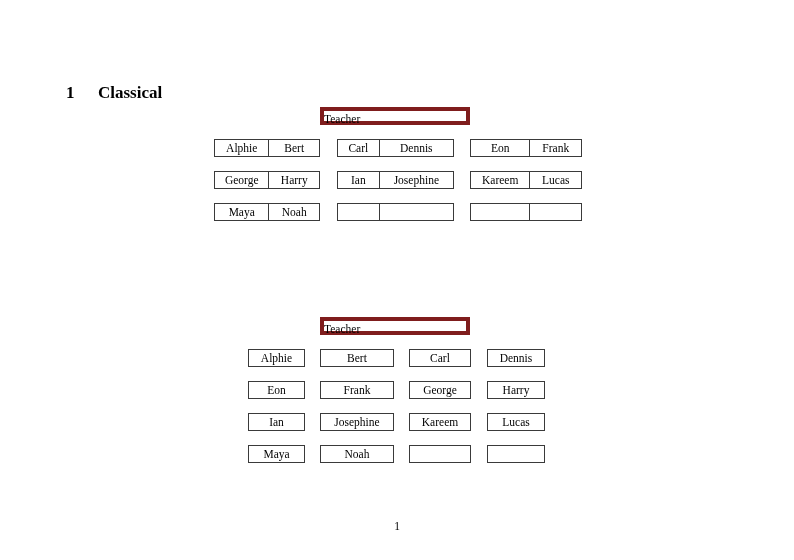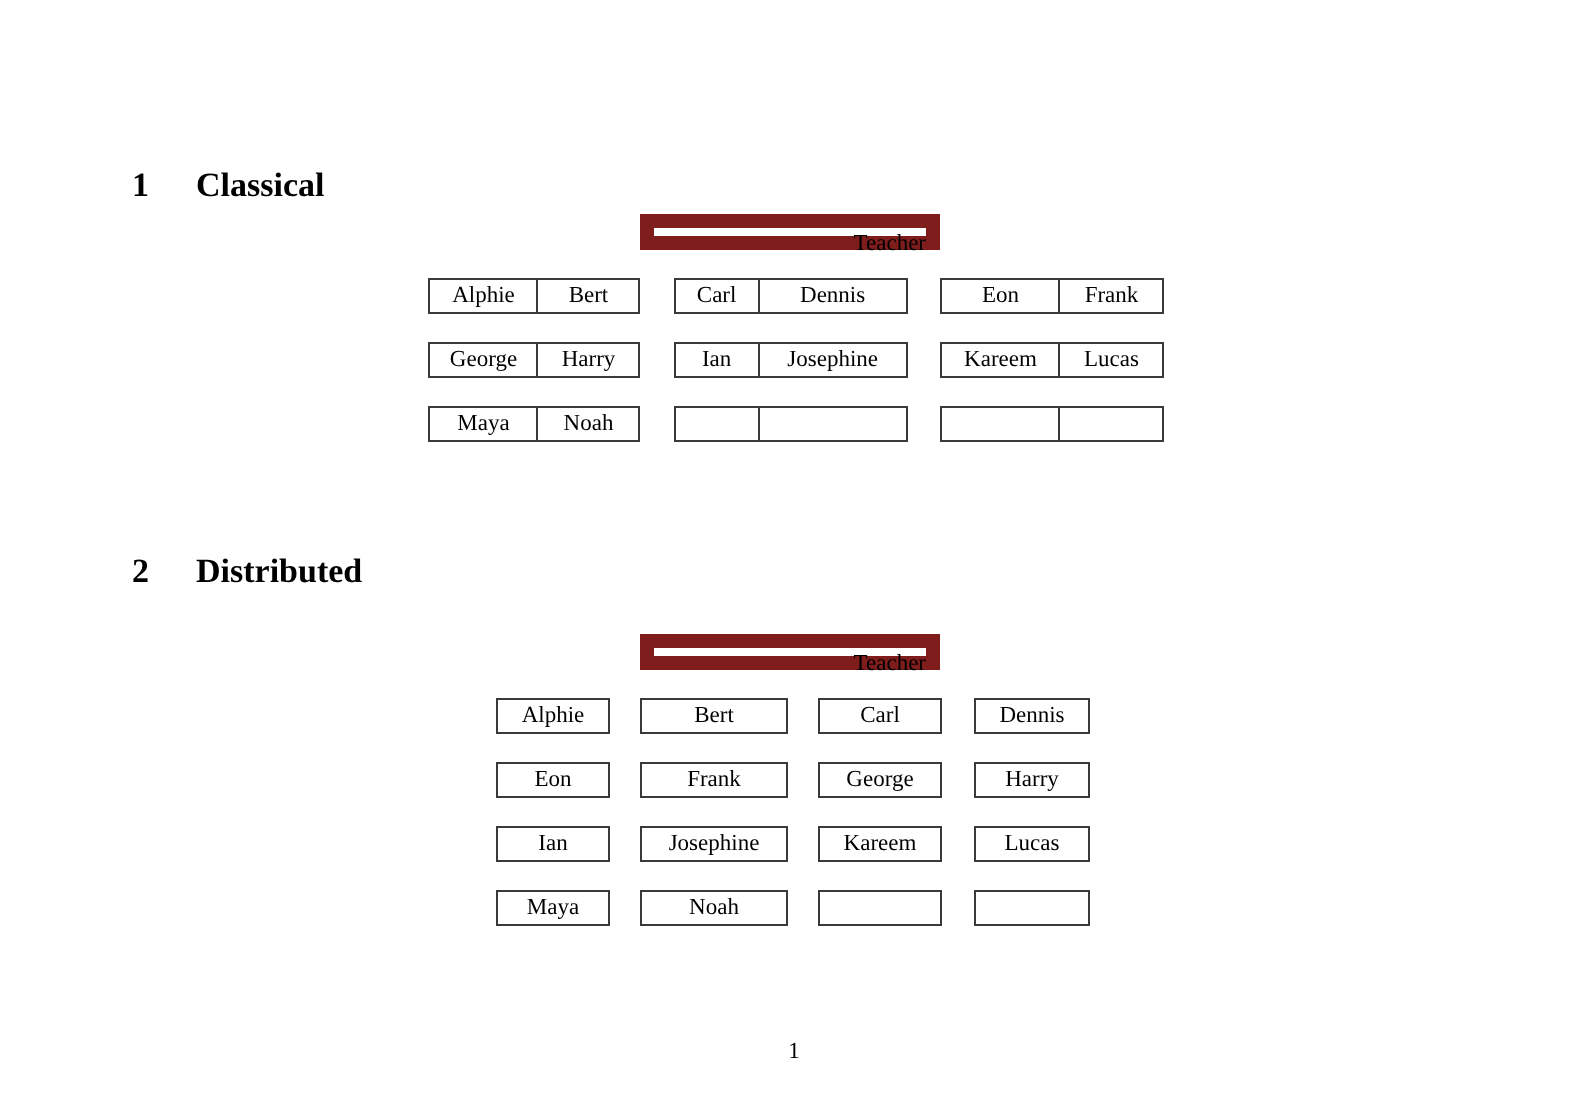--- a/index.html
+++ b/index.html
@@ -50,27 +50,27 @@
     text-align: center;
     font-size: 11.5px;
     white-space: nowrap;
     overflow: hidden;
   }
 
   
   .teacher-box {
     position: absolute;
     box-sizing: border-box;
-    border: 7px solid #7f1d1d;
+    border: 4px solid #7f1d1d;
     background: #ffffff;
     left: 320px;
     width: 150px;
     height: 18px;
     line-height: 16px;
-    text-align: right;
+    text-align: left;
     font-size: 11.5px;
     white-space: nowrap;
   }
   #teacher-classical   { top: 107px; }
   #teacher-distributed { top: 317px; }
 
   
   .pair-table {
     position: absolute;
     box-sizing: border-box;
@@ -174,23 +174,20 @@
   </div>
   <div class="pair-table grp-right crow1">
     <div class="pair-cell c0">Kareem</div>
     <div class="pair-cell c1">Lucas</div>
   </div>
   <div class="pair-table grp-right crow2">
     <div class="pair-cell c0"></div>
     <div class="pair-cell c1"></div>
   </div>
 
-  <div class="section-heading" id="heading-distributed">
-    <span class="sec-num">2</span><span>Distributed</span>
-  </div>
 
   <div class="teacher-box" id="teacher-distributed">Teacher</div>
 
   <div class="cellbox dcol0 drow0">Alphie</div>
   <div class="cellbox dcol1 drow0">Bert</div>
   <div class="cellbox dcol2 drow0">Carl</div>
   <div class="cellbox dcol3 drow0">Dennis</div>
 
   <div class="cellbox dcol0 drow1">Eon</div>
   <div class="cellbox dcol1 drow1">Frank</div>

